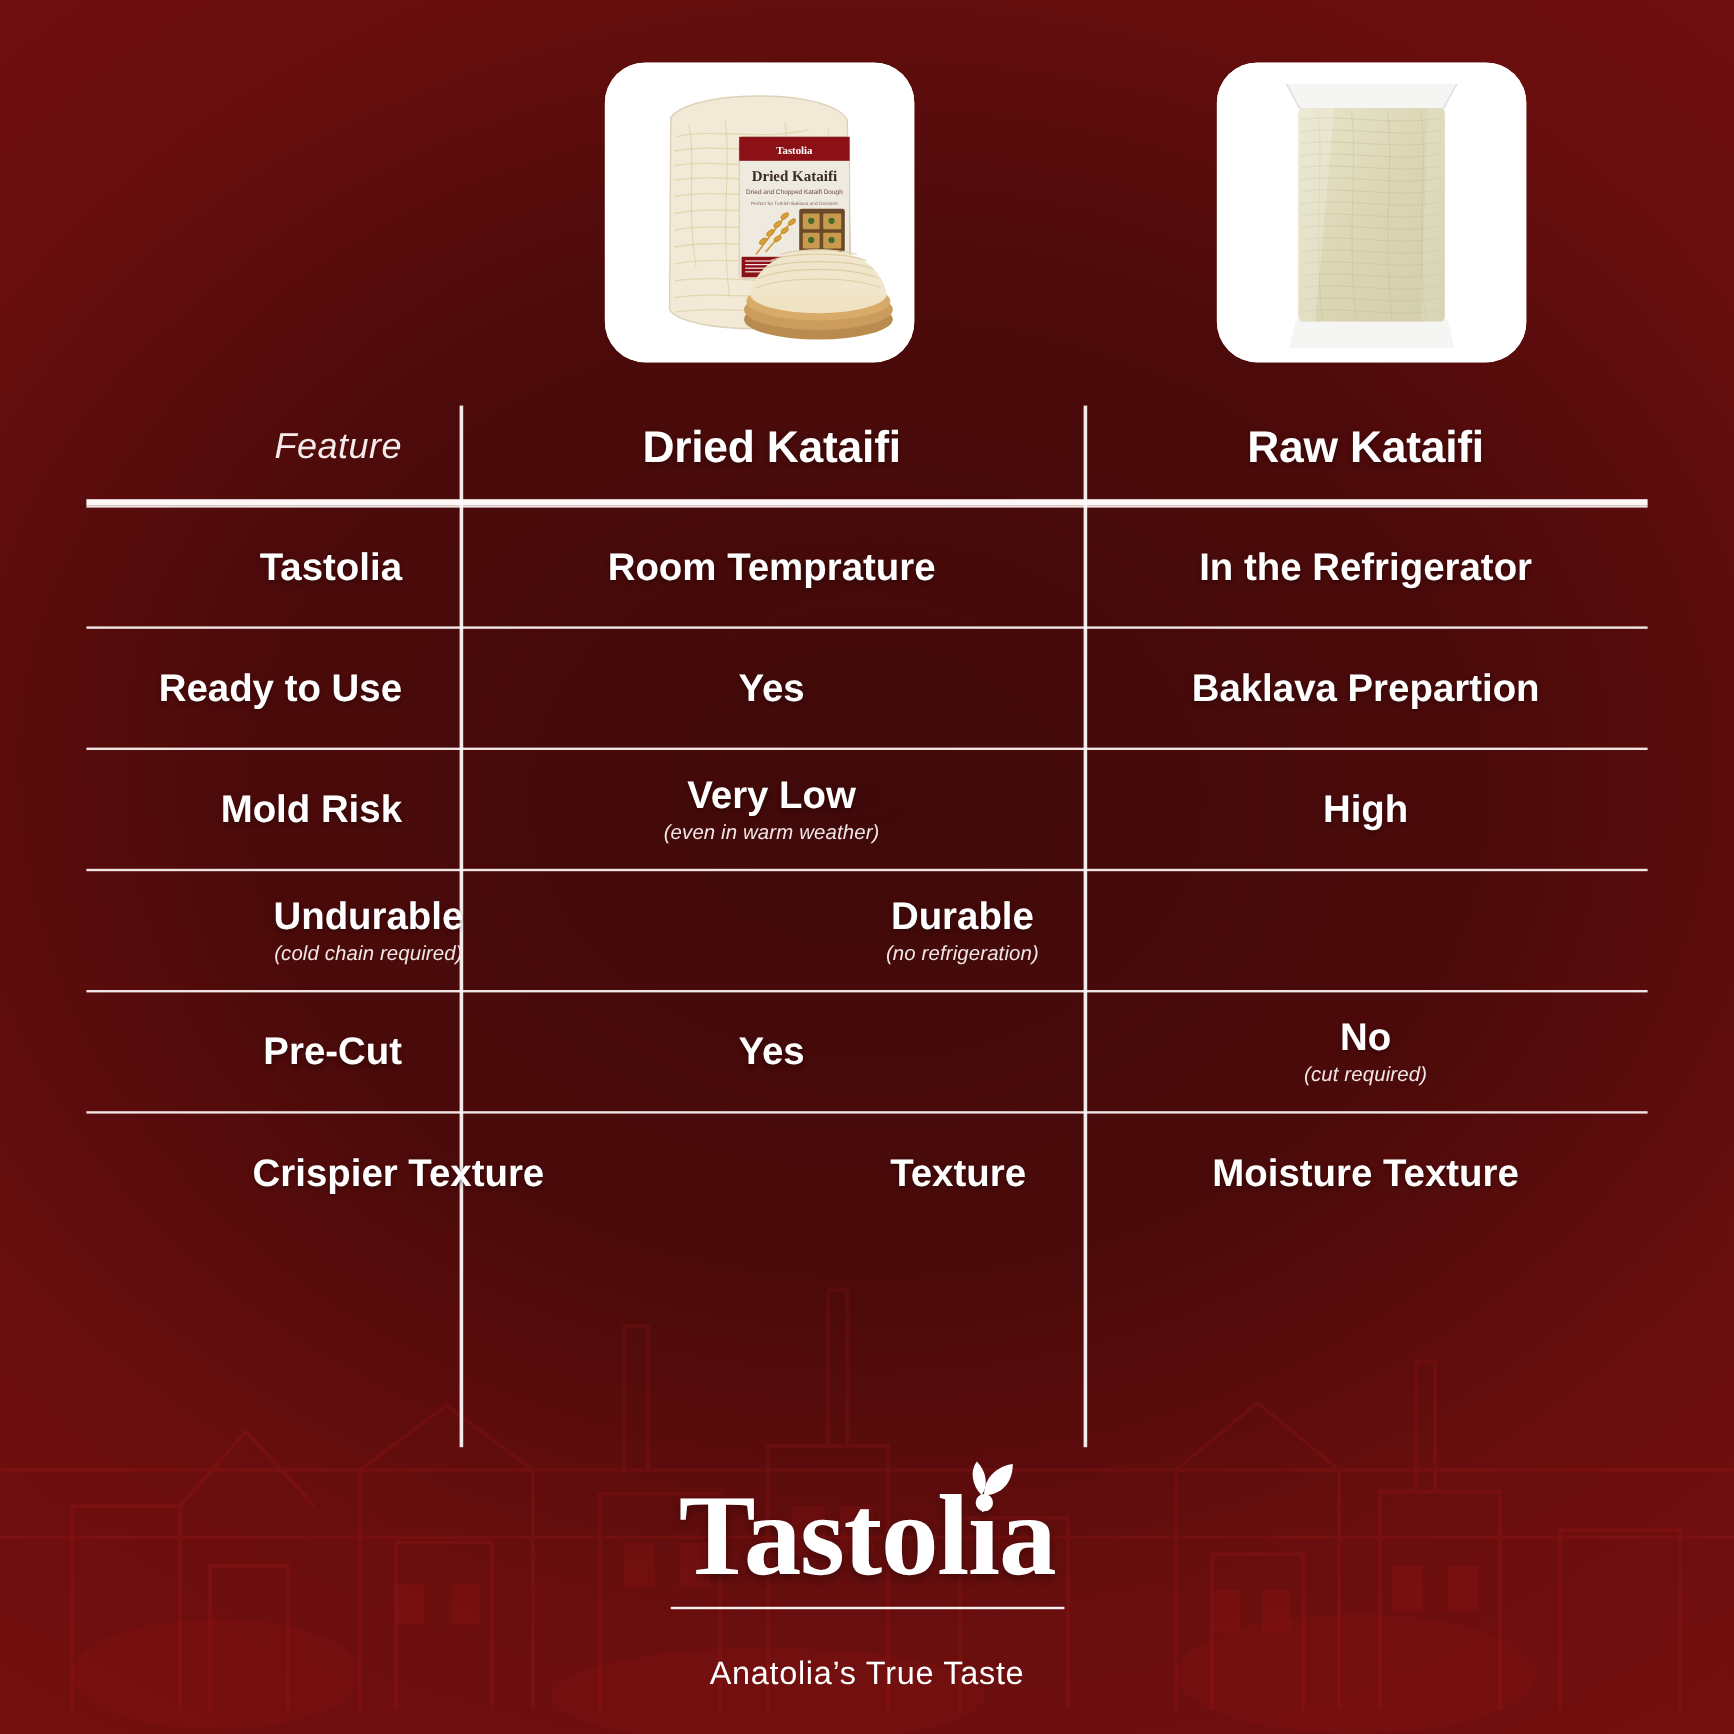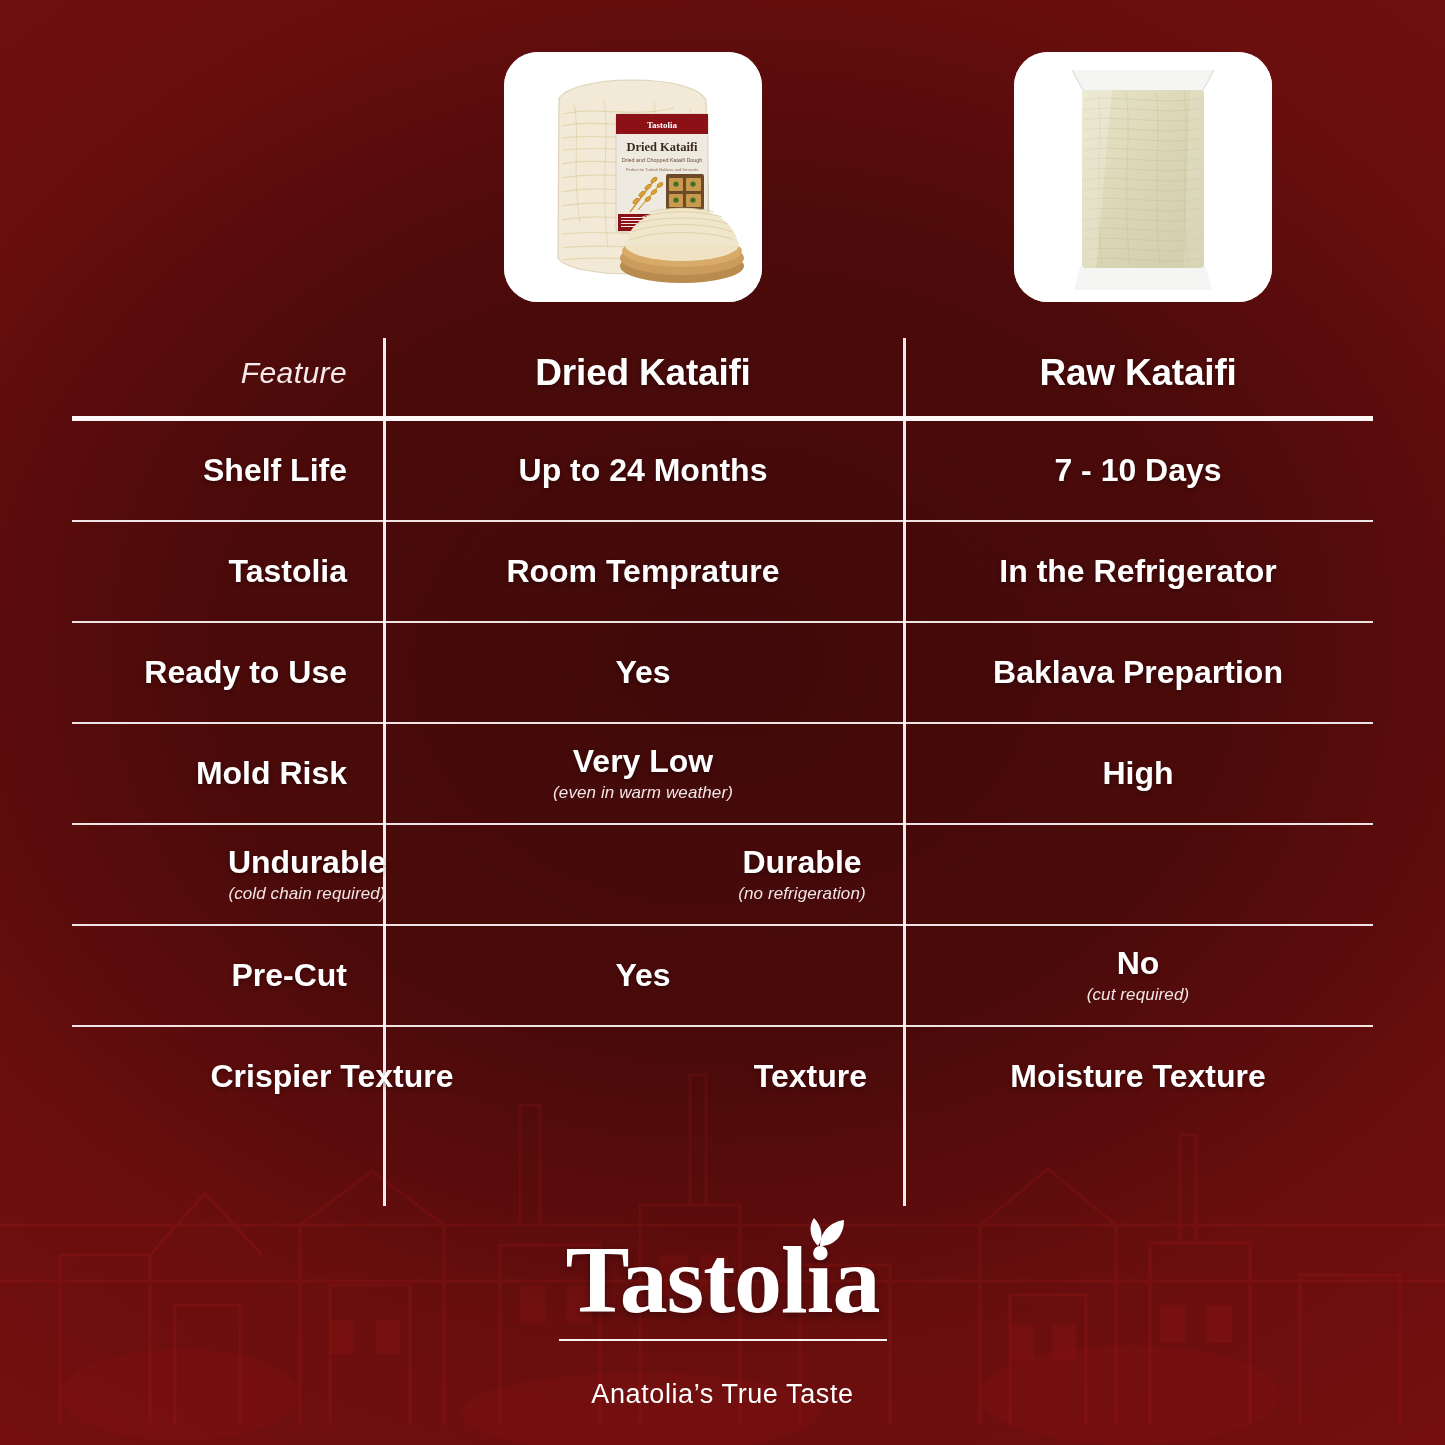--- a/index.html
+++ b/index.html
@@ -58,21 +58,21 @@
 
   .row { display:flex; align-items:center; position:relative; }
 
   .cell {
     display:flex; flex-direction:column;
     align-items:center; justify-content:center;
     text-align:center;
     padding:0 12px;
     color:#fff;
   }
-  .c-feature { width:311px; align-items:flex-end; text-align:center; padding-right:36px; }
+  .c-feature { width:311px; align-items:flex-end; text-align:center; padding-right:48px; }
   .c-dried   { width:520px; }
   .c-raw     { width:470px; }
 
   
   .row-header { height:86px; }
   .hdr-feature {
     font-size:30px; font-style:italic; font-weight:300;
     letter-spacing:.4px; color:#f6eaea;
   }
   .hdr-col {
@@ -350,31 +350,20 @@
       <div class="cell c-dried">
         <span class="hdr-col">Dried Kataifi</span>
       </div>
       <div class="cell c-raw">
         <span class="hdr-col">Raw Kataifi</span>
       </div>
     </div>
 
     <div class="rule thick"></div>
 
-    <div class="row row-data">
-      <div class="cell c-feature">
-        <span class="label">Shelf Life</span>
-      </div>
-      <div class="cell c-dried">
-        <span class="value">Up to 24 Months</span>
-      </div>
-      <div class="cell c-raw">
-        <span class="value">7 - 10 Days</span>
-      </div>
-    </div>
     <div class="rule"></div>
 
     <div class="row row-data">
       <div class="cell c-feature">
         <span class="label">Tastolia</span>
       </div>
       <div class="cell c-dried">
         <span class="value">Room Temprature</span>
       </div>
       <div class="cell c-raw">

